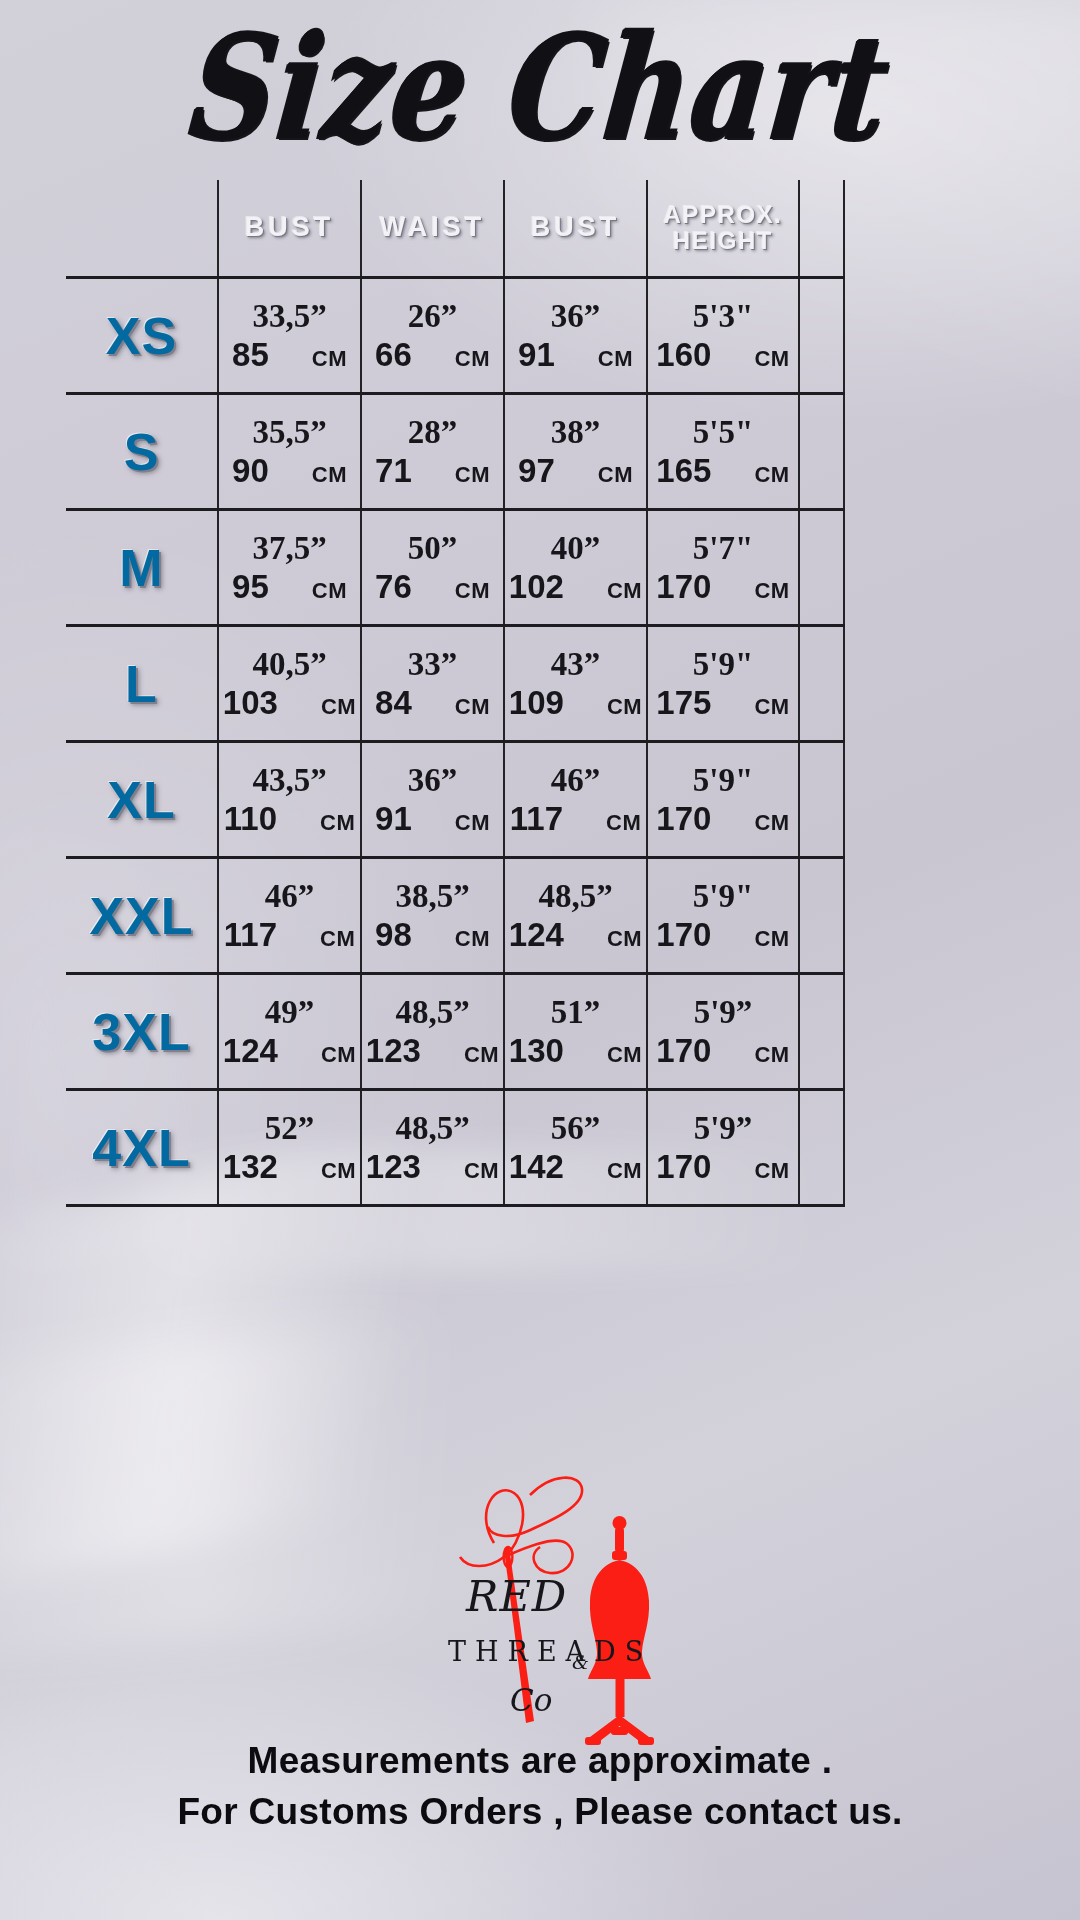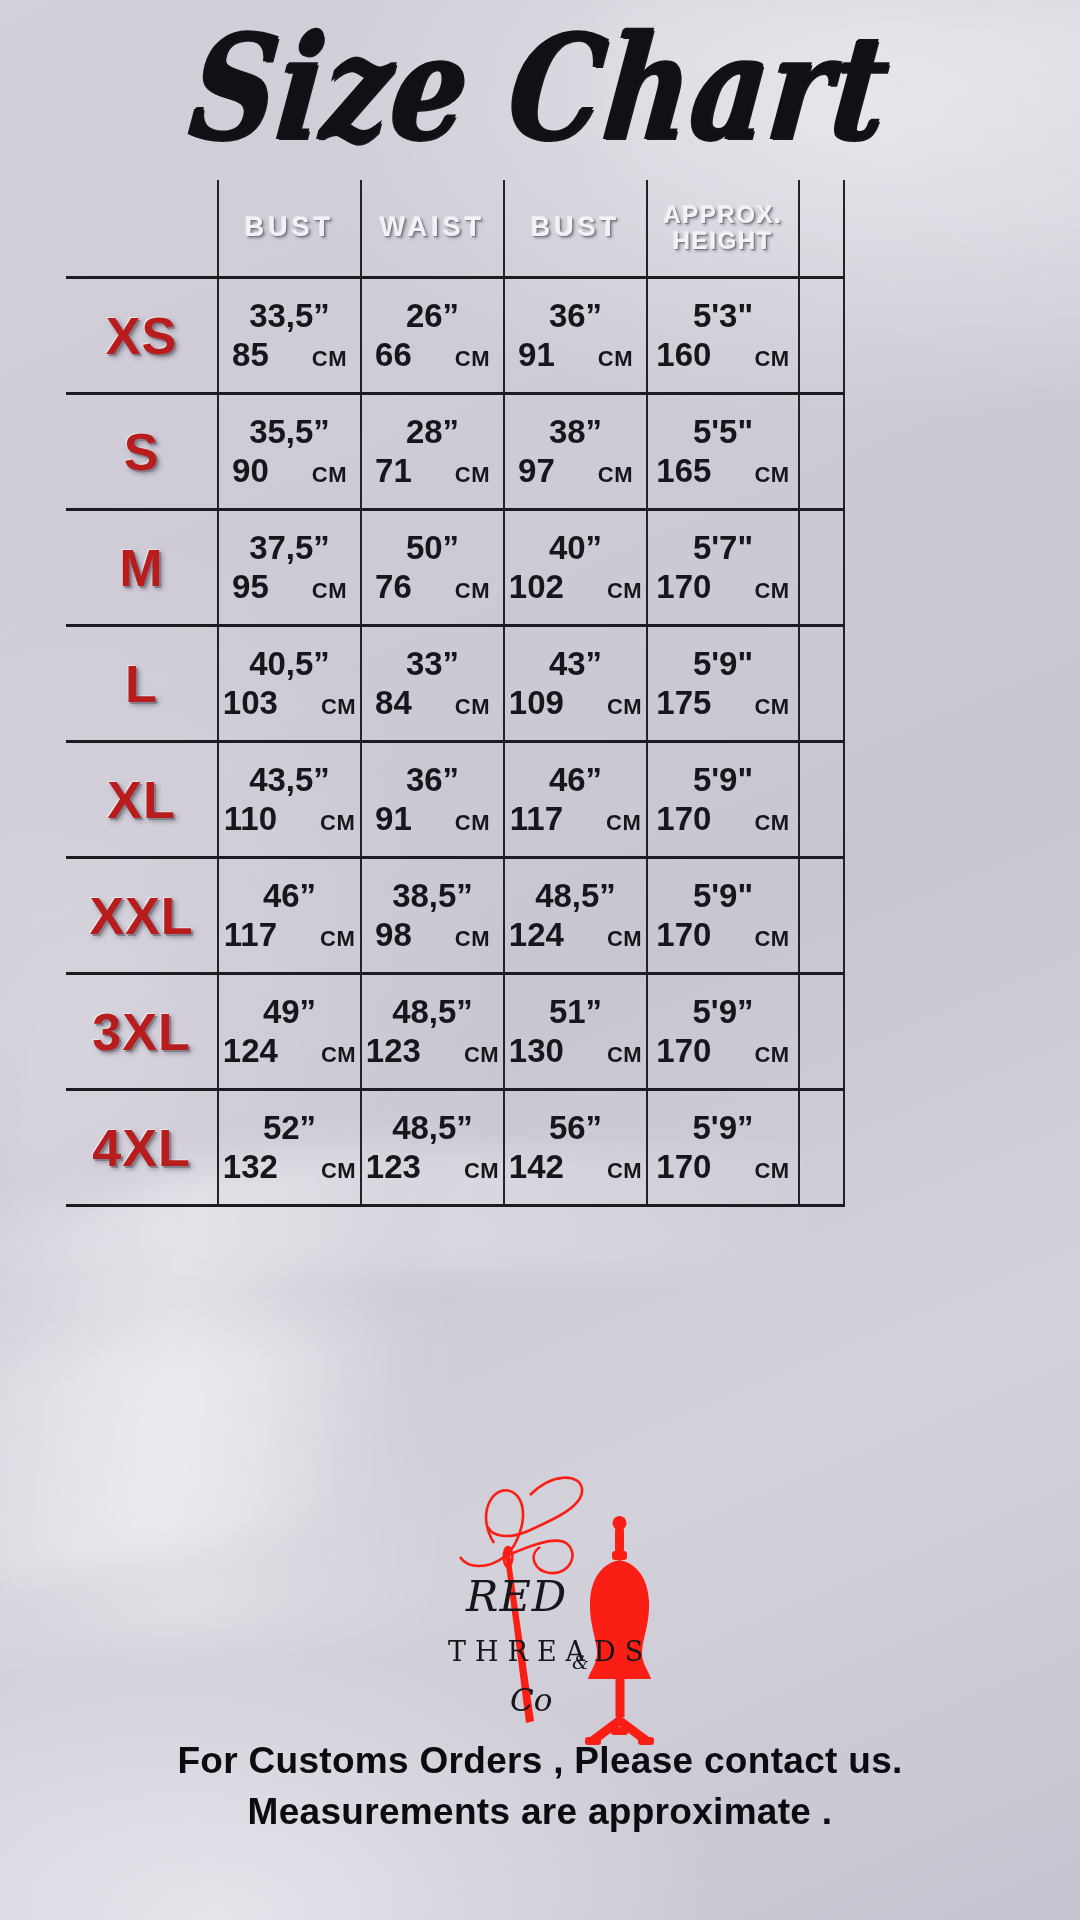--- a/index.html
+++ b/index.html
@@ -76,35 +76,35 @@
     line-height:1.08;
     white-space:nowrap;
   }
   .hd.small{font-size:24px;letter-spacing:1.6px;white-space:normal;}
 
   tbody tr{height:116px;}
   tbody td{border-top:3px solid #1d1d21;text-align:center;}
   tbody tr:last-child td{border-bottom:3px solid #1d1d21;}
 
   .size-lbl{
-    color:#b91c1c;
+    color:#0369a1;
     font-weight:700;
     font-size:52px;
     letter-spacing:1px;
     text-shadow:
       2px 2px 0 rgba(126,124,136,.9),
       3px 3px 5px rgba(88,86,98,.6),
       -1px -1px 0 rgba(255,255,255,.6);
   }
   .val{
     color:#17171b;
     font-weight:700;
     line-height:1.16;
   }
-  .inch{font-size:33px;display:block;}
+  .inch{font-size:33px;display:block;font-family:Liberation Serif, serif;}
   .cmline{font-size:33px;display:block;}
   .cmline .u{font-size:22px;letter-spacing:.5px;margin-left:43px;}
 
   
   thead th{border:0;}
   .hcell{border-left:2.5px solid #232327;}
   .hcell-end{border-right:2.5px solid #232327;}
 
   
   #logo{position:absolute;left:0;top:1460px;width:1080px;height:300px;
@@ -427,15 +427,15 @@
     <g font-family="DejaVu Serif, serif" fill="#17171b">
       <text x="36" y="146" font-size="43" font-style="italic" letter-spacing="1">RED</text>
       <text x="18" y="196" font-size="27" letter-spacing="9">THREADS</text>
       <text x="142" y="204" font-size="19" font-style="italic">&amp;</text>
       <text x="80" y="246" font-size="31" font-style="italic">Co</text>
     </g>
   </svg>
 </div>
 
 <div id="footer">
+  <div>Measurements are approximate .</div>
   <div>For Customs Orders , Please contact us.</div>
-  <div>Measurements are approximate .</div>
 </div>
 
 </body></html>

